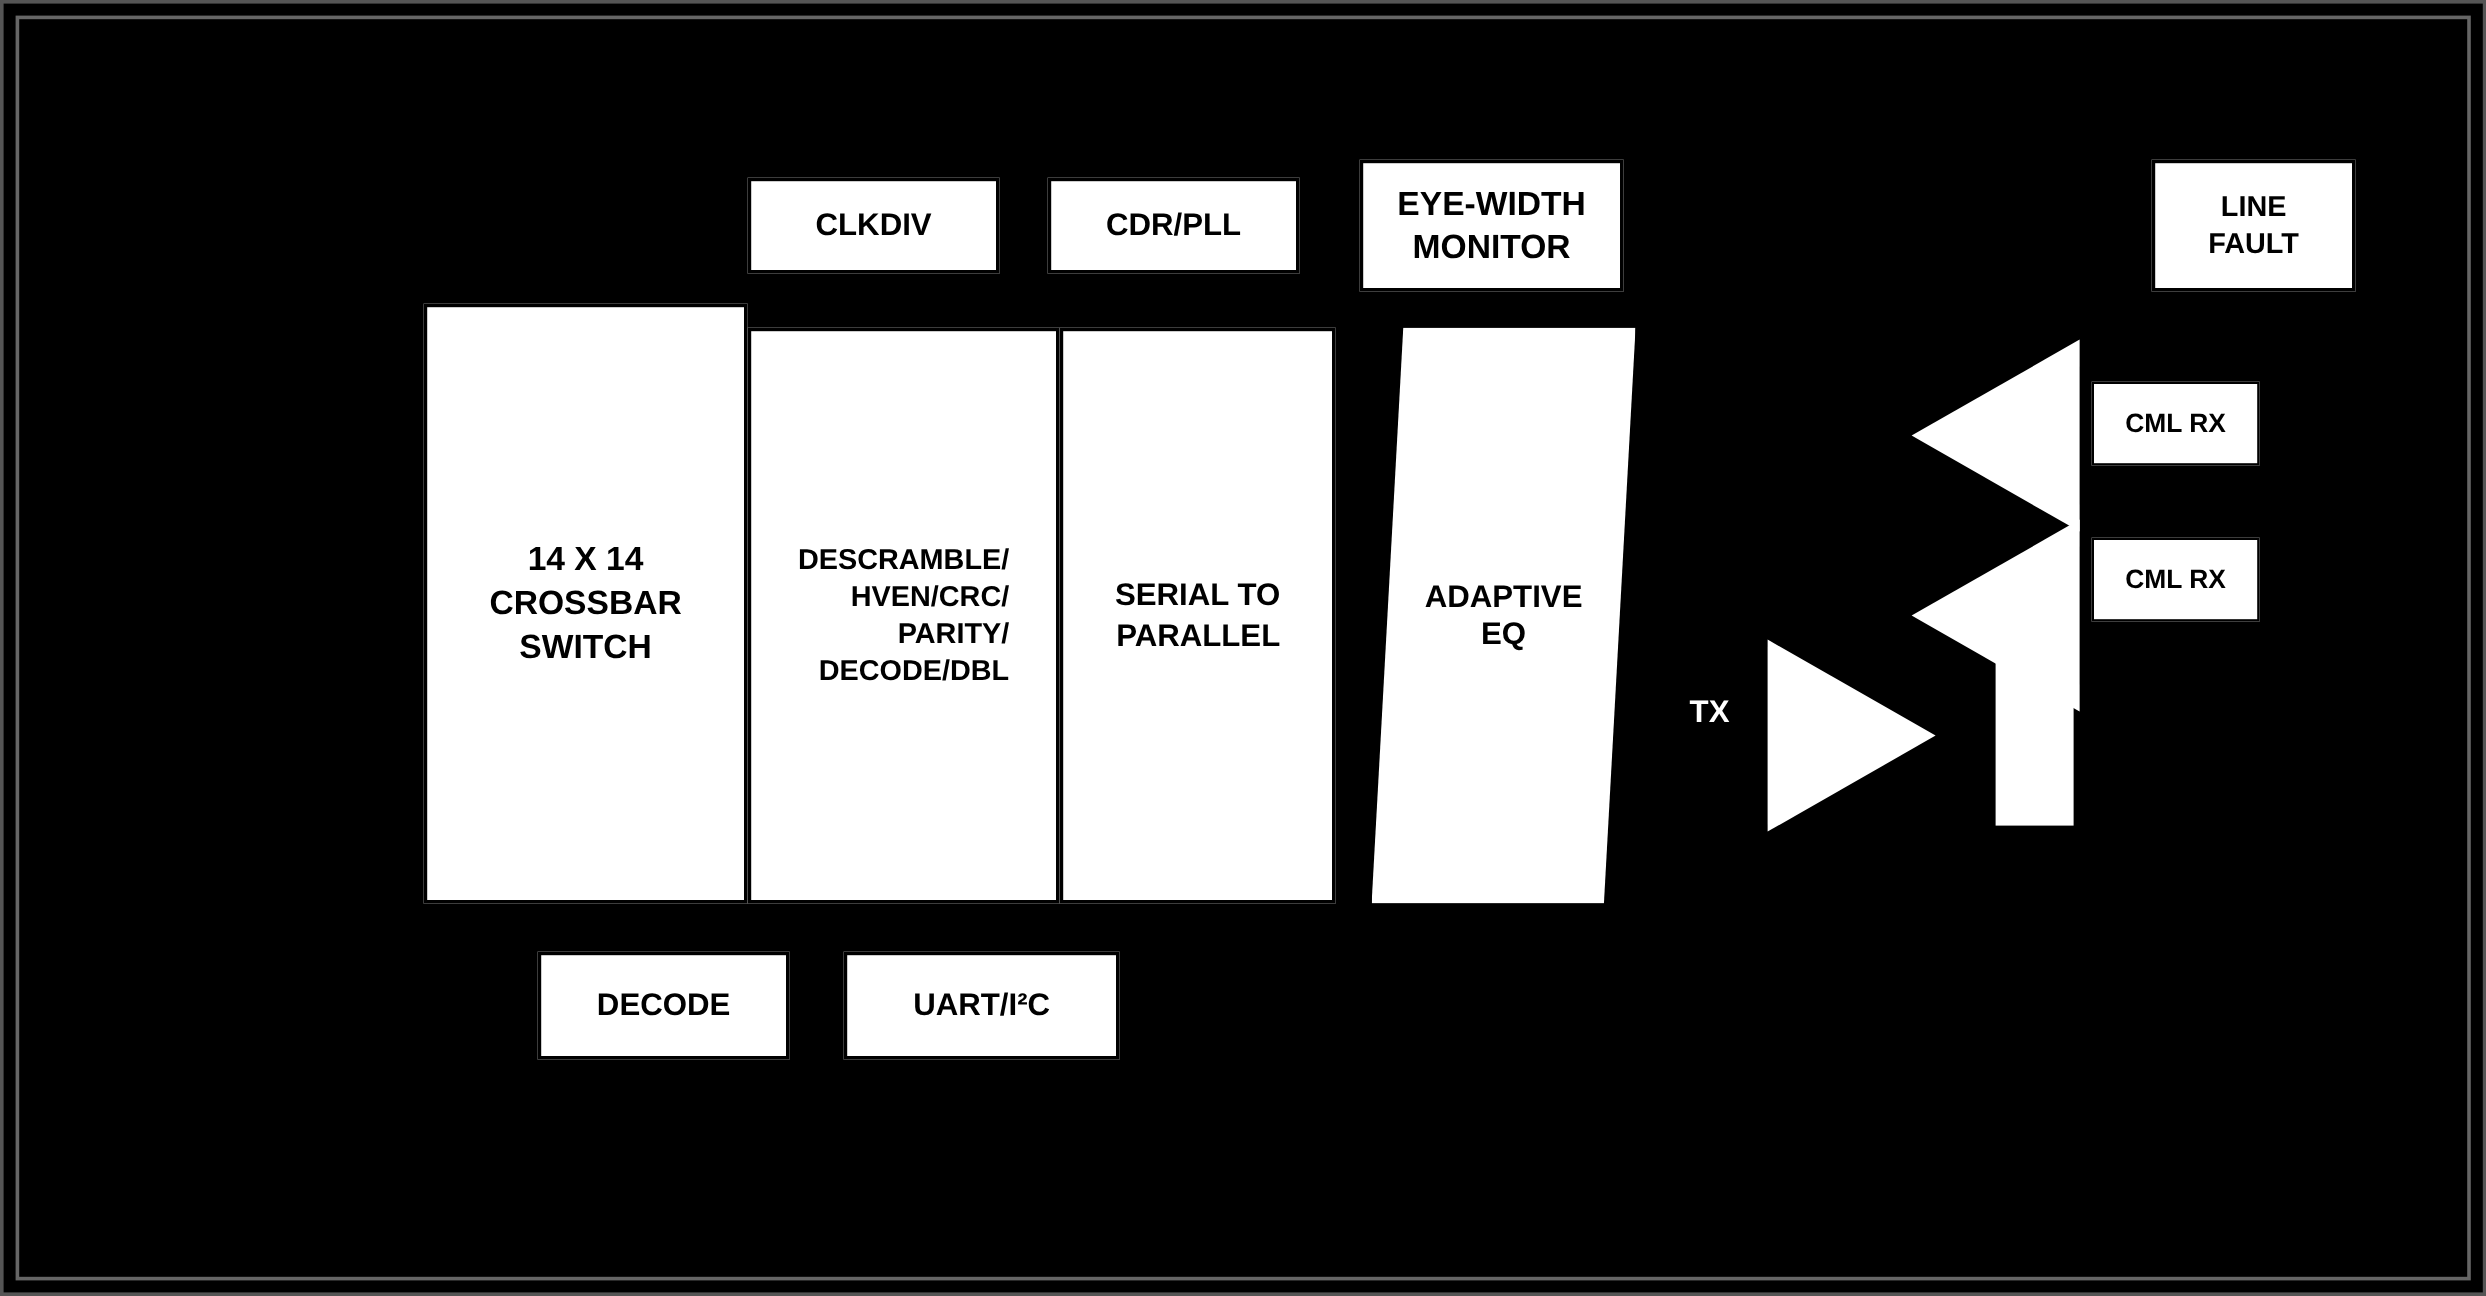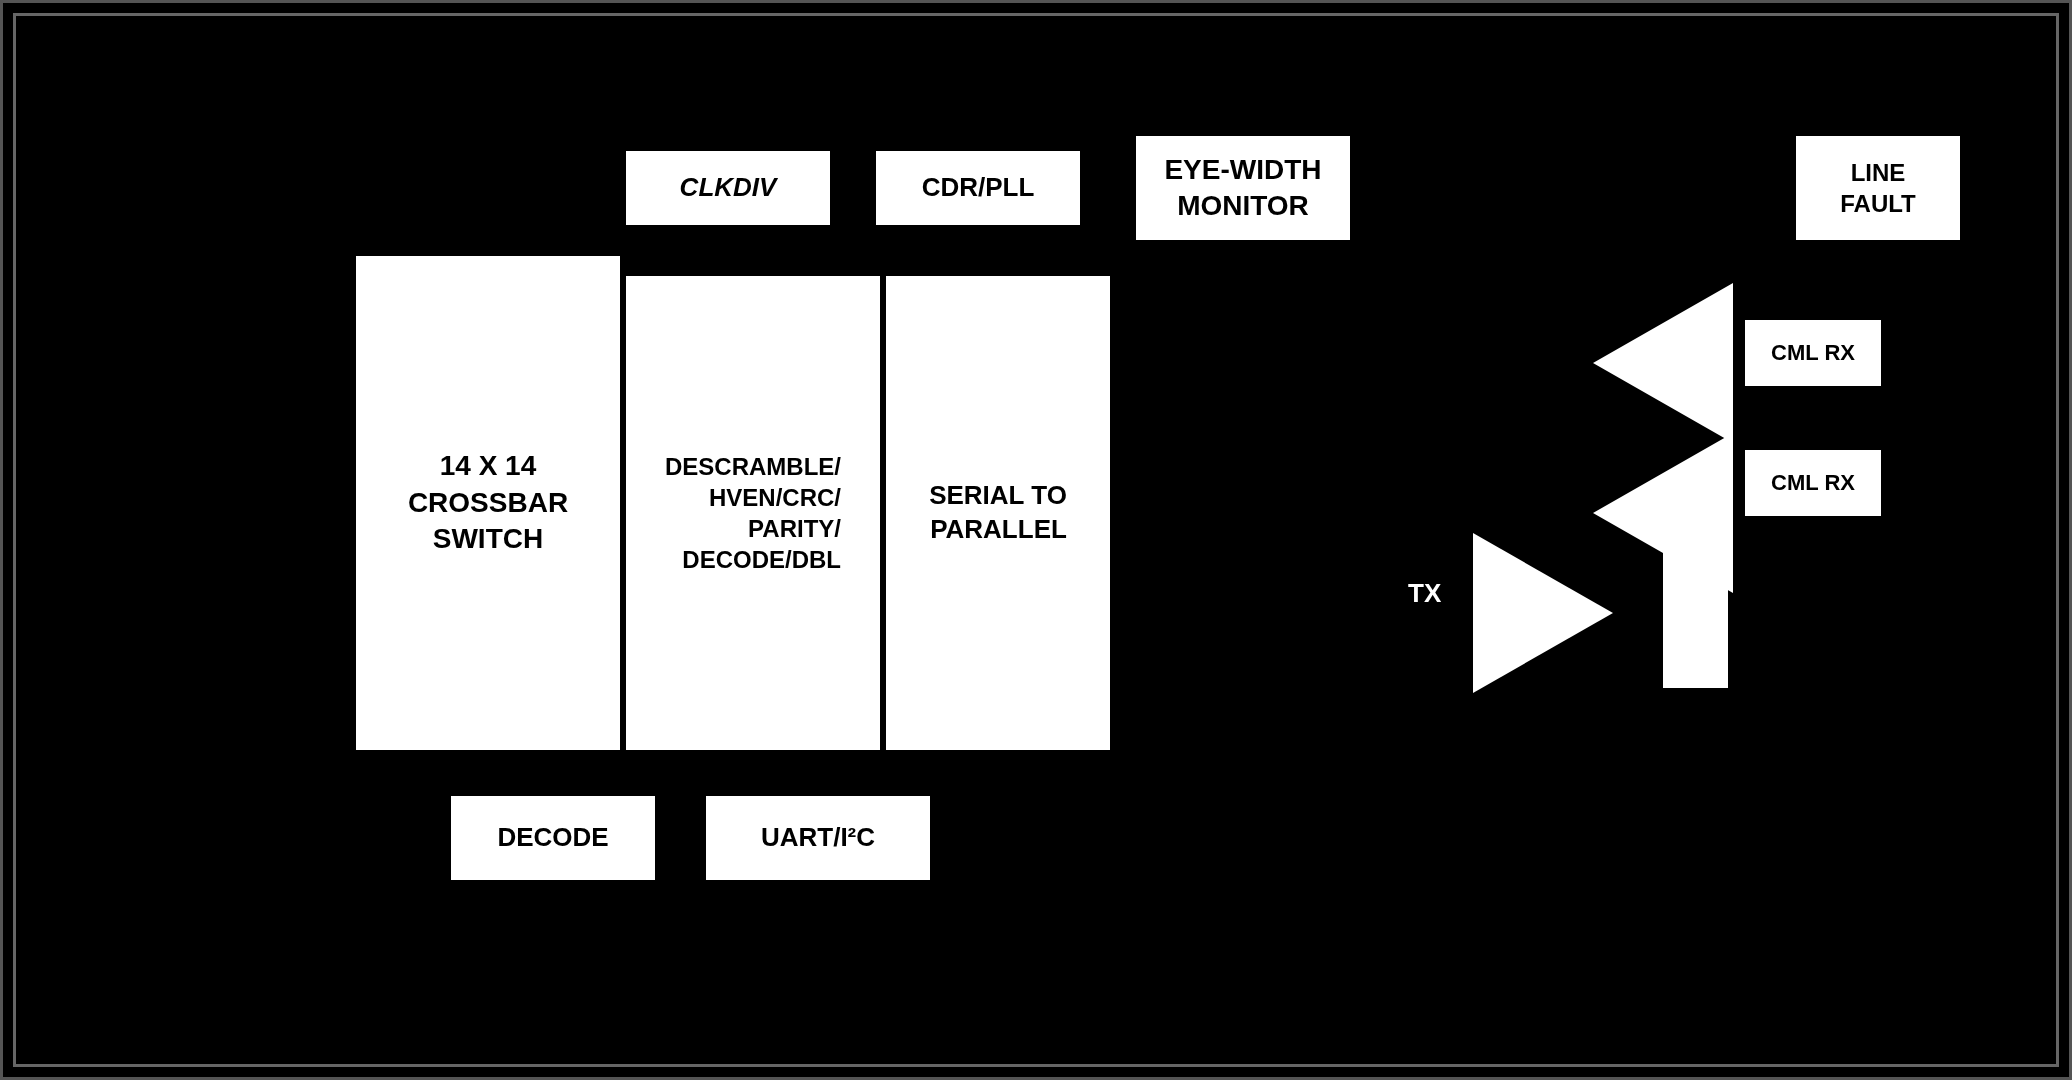--- a/index.html
+++ b/index.html
@@ -29,21 +29,21 @@
       font-weight: bold;
       color: #000;
       line-height: 1.3;
     }
   </style>
 </head>
 <body>
 
 <div class="canvas">
 
-  <div class="block" style="left:620px; top:145px; width:210px; height:80px; font-size:26px;font-style:italic;">
+  <div class="block" style="left:620px; top:145px; width:210px; height:80px; font-size:26px;">
     <span>CLKDIV</span>
   </div>
 
   <div class="block" style="left:870px; top:145px; width:210px; height:80px; font-size:26px;">
     <span>CDR/PLL</span>
   </div>
 
   <div class="block" style="left:1130px; top:130px; width:220px; height:110px; font-size:28px;">
     <span>EYE-WIDTH<br>MONITOR</span>
   </div>
@@ -57,20 +57,24 @@
   </div>
 
   <div class="block" style="left:620px; top:270px; width:260px; height:480px; font-size:24px;text-align:right;">
     <span>DESCRAMBLE/<br>HVEN/CRC/<br>PARITY/<br>DECODE/DBL</span>
   </div>
 
   <div class="block" style="left:880px; top:270px; width:230px; height:480px; font-size:26px;text-align:right;">
     <span>SERIAL TO<br>PARALLEL</span>
   </div>
 
+  <div style="position:absolute; left:1140px; top:270px; width:220px; height:480px; background:#fff; display:flex; align-items:center; justify-content:center; text-align:center; font-size:26px; font-weight:bold; color:#000;
+       clip-path: polygon(12% 0%, 100% 0%, 88% 100%, 0% 100%);">
+    <span>ADAPTIVE<br>EQ</span>
+  </div>
 
   <div style="position:absolute; left:1590px; top:280px; width:0; height:0;
               border-top: 80px solid transparent;
               border-bottom: 80px solid transparent;
               border-right: 140px solid #fff;">
   </div>
 
   <div style="position:absolute; left:1740px; top:315px; width:140px; height:70px; background:#fff; display:flex; align-items:center; justify-content:center; font-size:22px; font-weight:bold; color:#000; border:2px solid #000;">
     <span>CML RX</span>
   </div>

